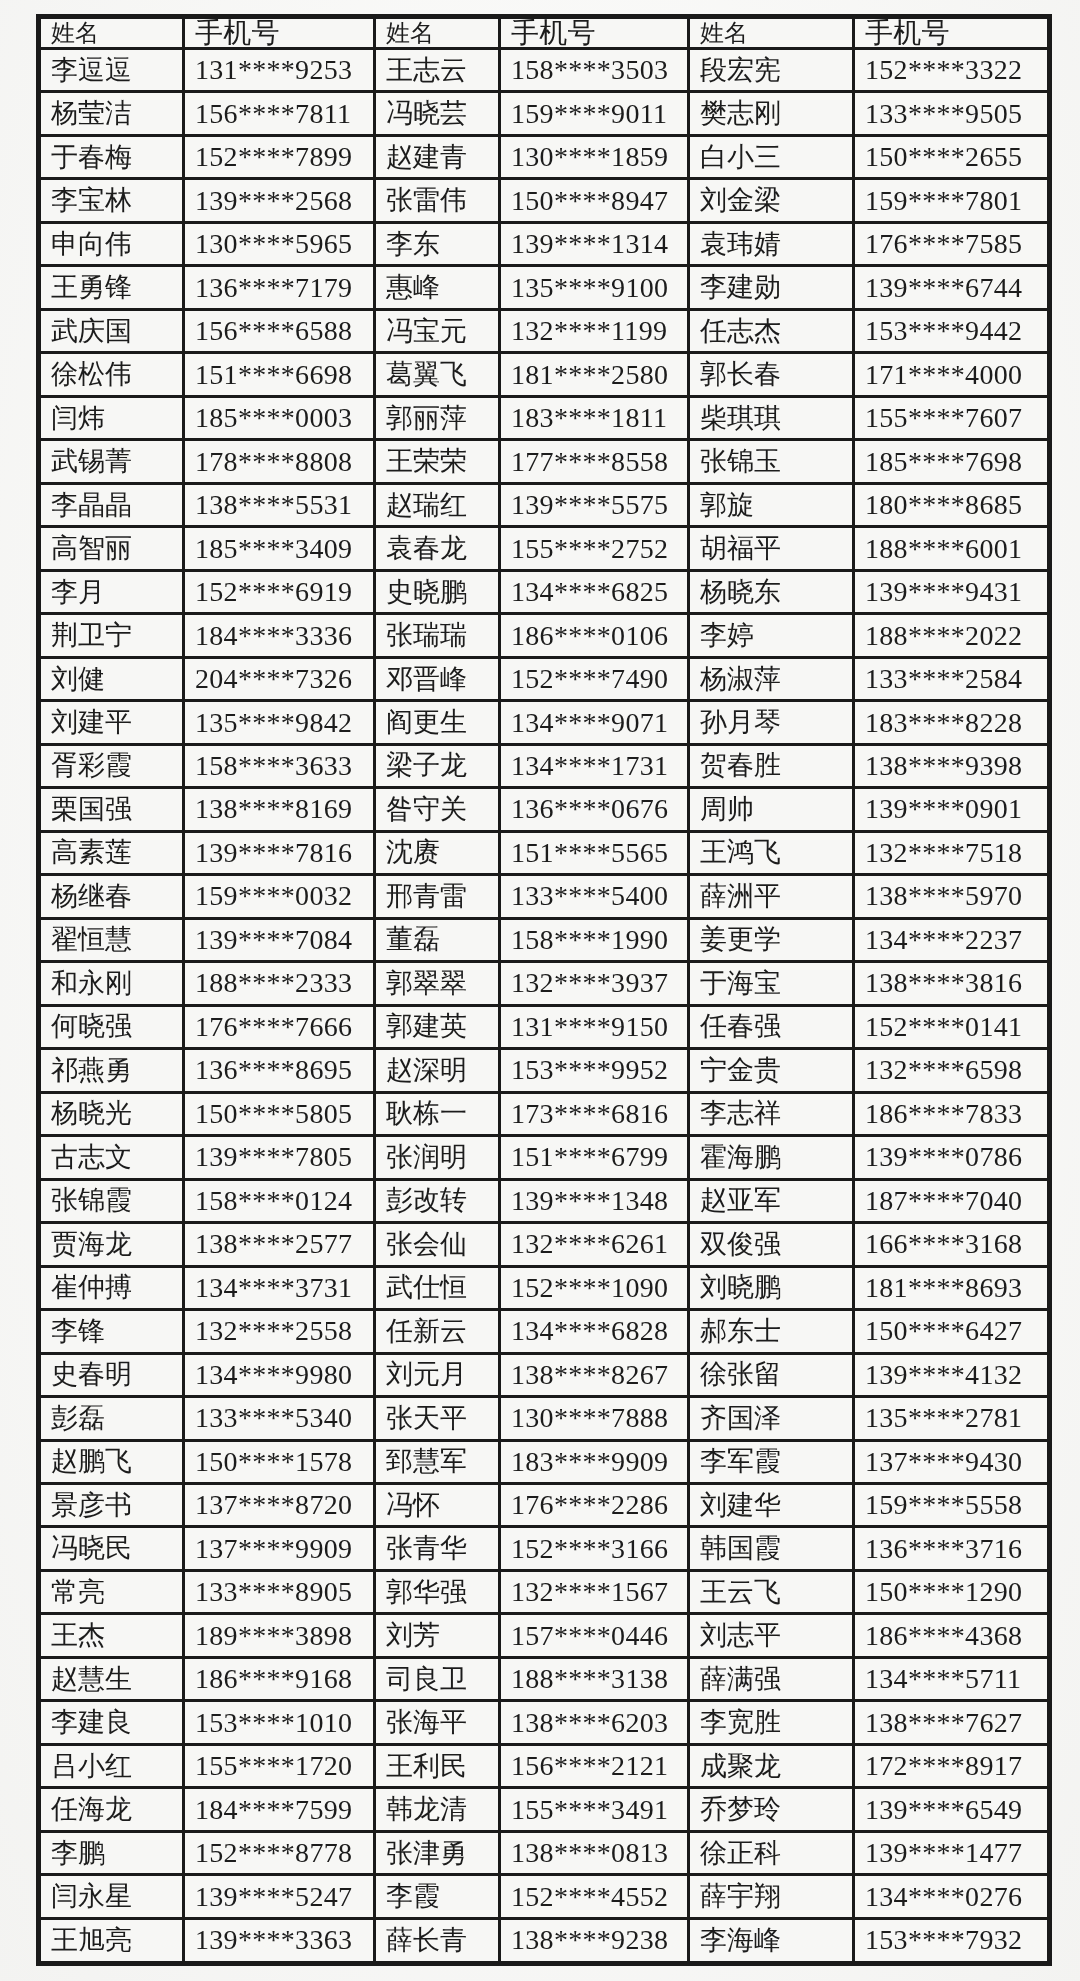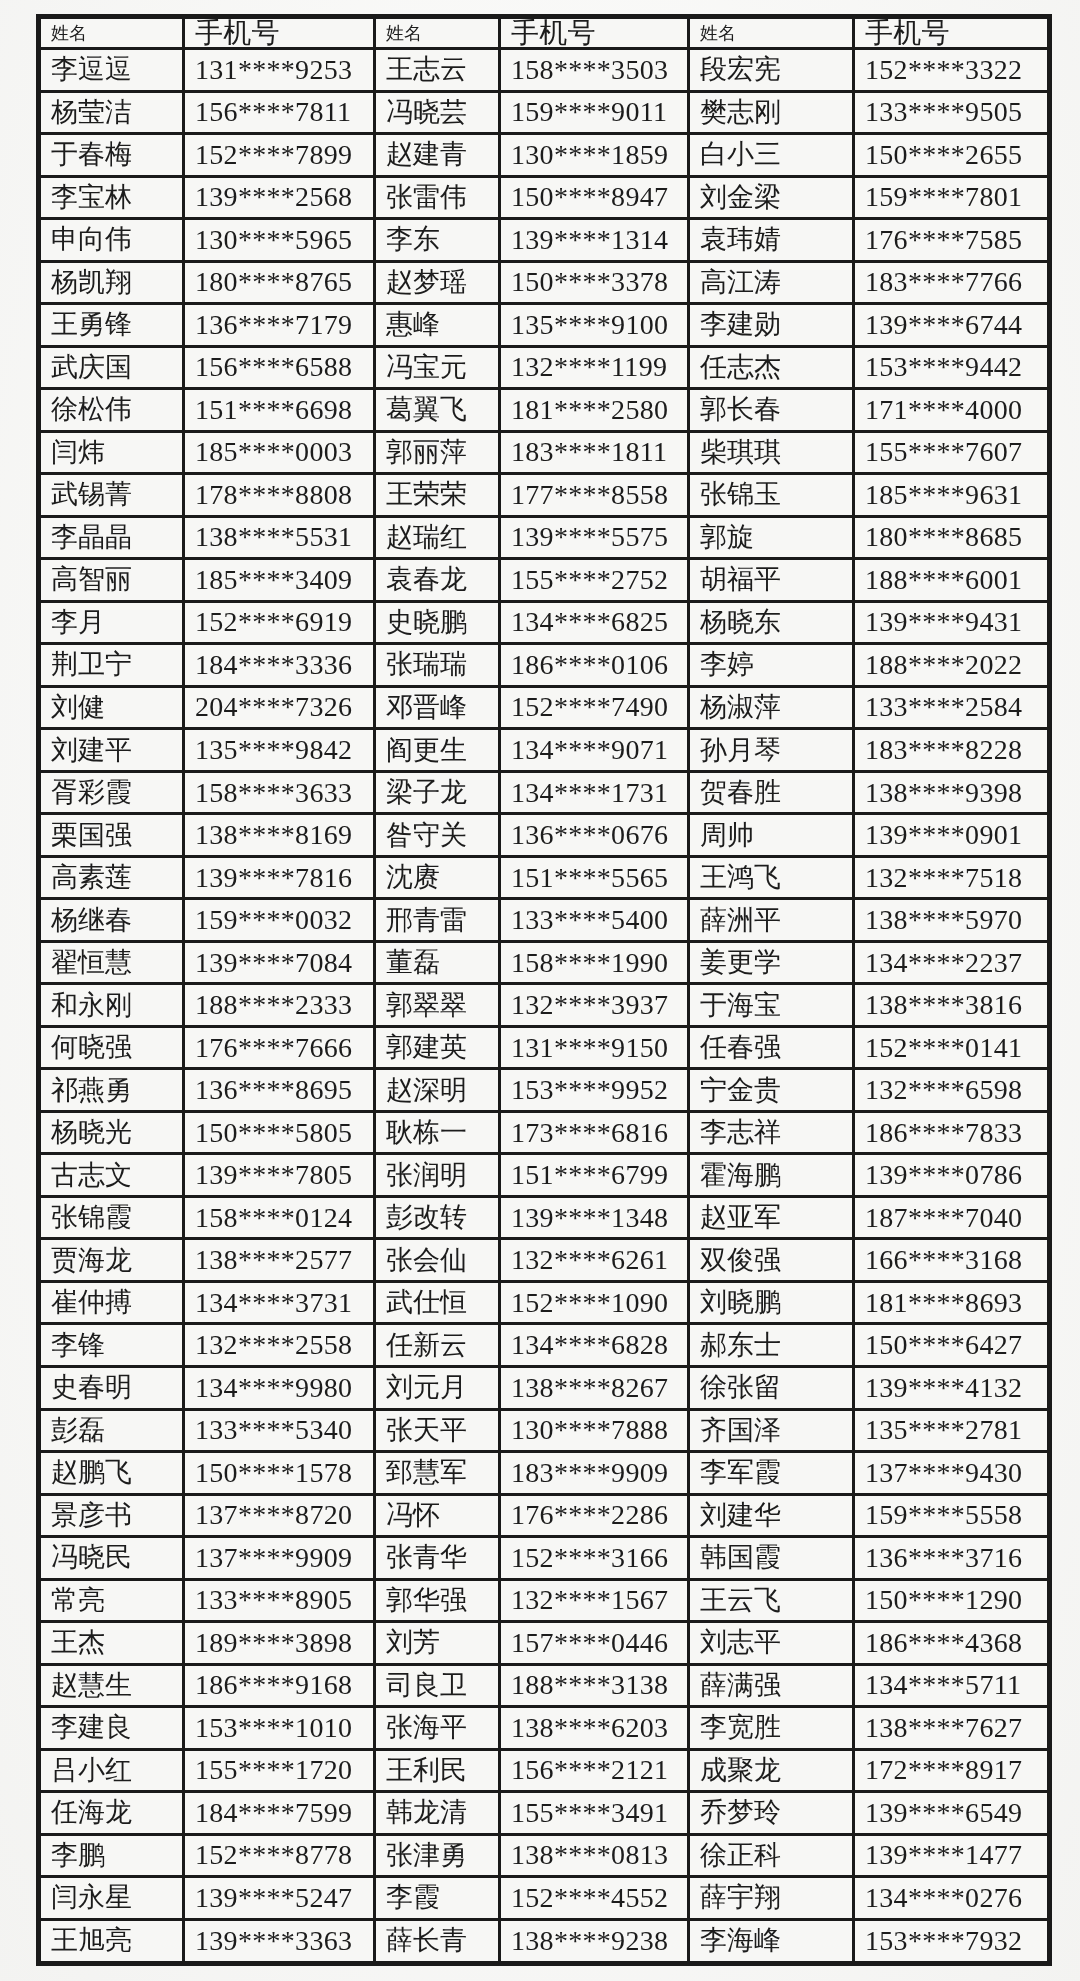--- a/index.html
+++ b/index.html
@@ -47,21 +47,21 @@
     font-size: 27px;
     line-height: 1;
     white-space: nowrap;
     overflow: hidden;
   }
   td.phone, th.phone-h {
     font-size: 28px;
     letter-spacing: 0.3px;
   }
   thead th {
-    font-size: 18px;
+    font-size: 24px;
   }
 </style>
 </head>
 <body>
 
 <div class="page">
   <table class="directory">
     <colgroup>
       <col style="width:145px">
       <col style="width:191px">
@@ -115,28 +115,20 @@
         </tr>
         <tr>
           <td class="name">申向伟</td>
           <td class="phone">130****5965</td>
           <td class="name">李东</td>
           <td class="phone">139****1314</td>
           <td class="name">袁玮婧</td>
           <td class="phone">176****7585</td>
         </tr>
         <tr>
-          <td class="name">杨凯翔</td>
-          <td class="phone">180****8765</td>
-          <td class="name">赵梦瑶</td>
-          <td class="phone">150****3378</td>
-          <td class="name">高江涛</td>
-          <td class="phone">183****7766</td>
-        </tr>
-        <tr>
           <td class="name">王勇锋</td>
           <td class="phone">136****7179</td>
           <td class="name">惠峰</td>
           <td class="phone">135****9100</td>
           <td class="name">李建勋</td>
           <td class="phone">139****6744</td>
         </tr>
         <tr>
           <td class="name">武庆国</td>
           <td class="phone">156****6588</td>
@@ -160,21 +152,21 @@
           <td class="phone">183****1811</td>
           <td class="name">柴琪琪</td>
           <td class="phone">155****7607</td>
         </tr>
         <tr>
           <td class="name">武锡菁</td>
           <td class="phone">178****8808</td>
           <td class="name">王荣荣</td>
           <td class="phone">177****8558</td>
           <td class="name">张锦玉</td>
-          <td class="phone">185****9631</td>
+          <td class="phone">185****7698</td>
         </tr>
         <tr>
           <td class="name">李晶晶</td>
           <td class="phone">138****5531</td>
           <td class="name">赵瑞红</td>
           <td class="phone">139****5575</td>
           <td class="name">郭旋</td>
           <td class="phone">180****8685</td>
         </tr>
         <tr>

